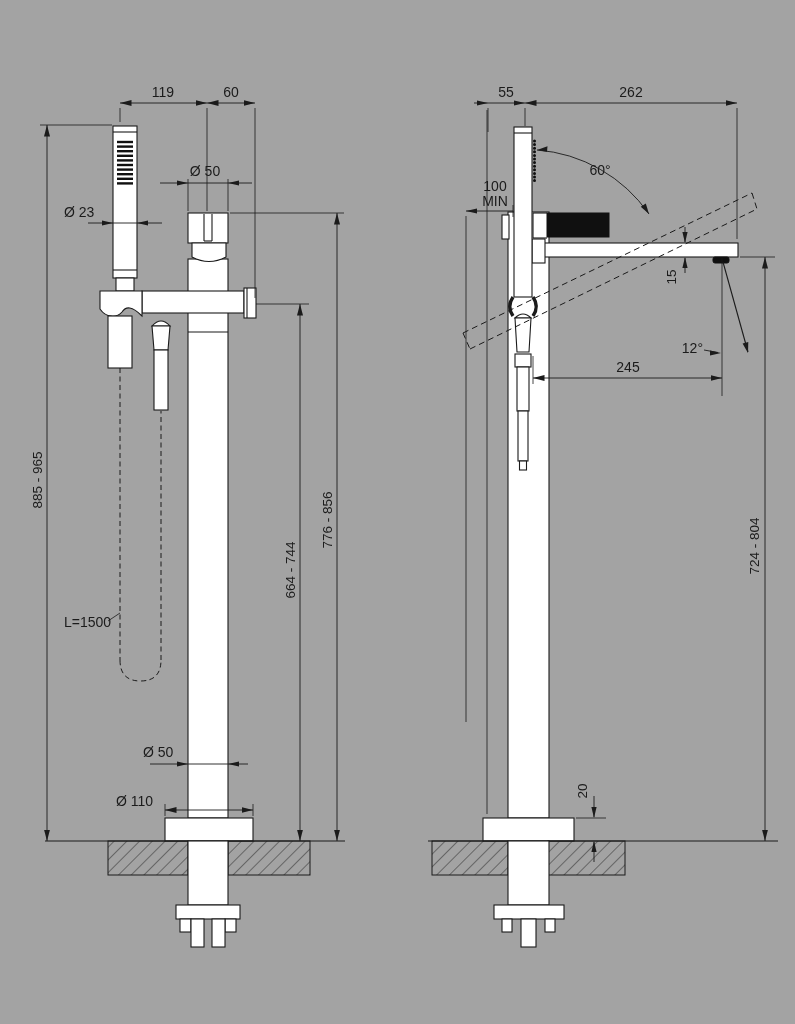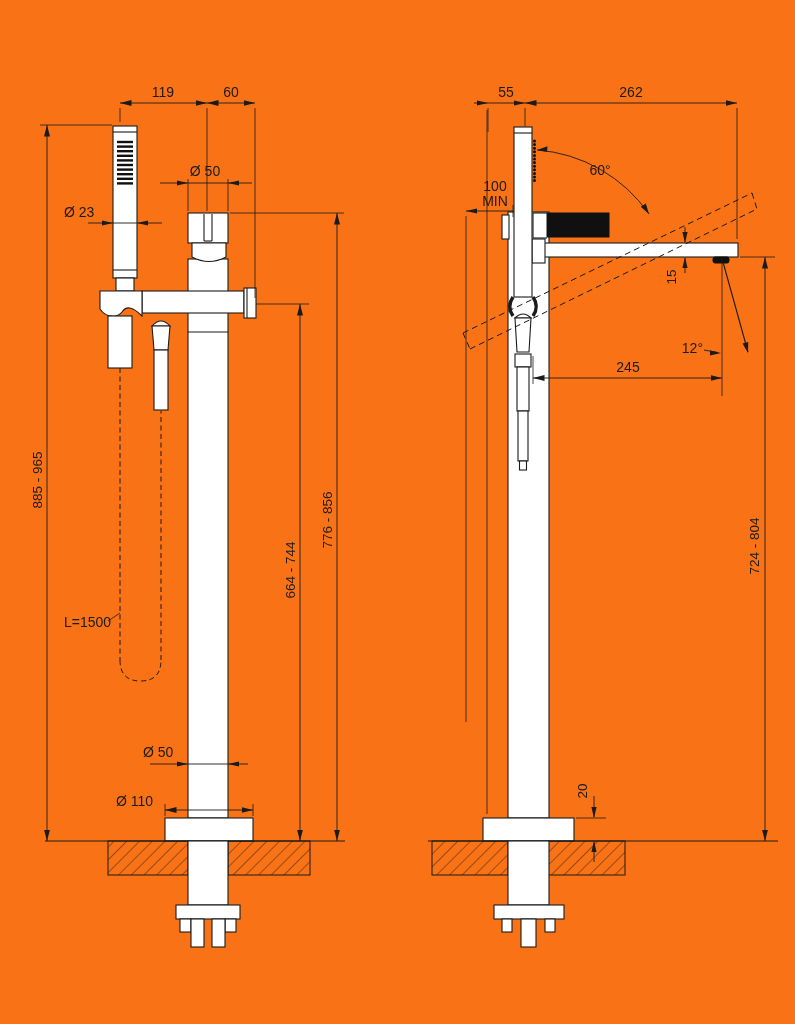--- a/index.html
+++ b/index.html
@@ -1,16 +1,16 @@
 <!DOCTYPE html>
 <html><head>
 <meta charset="utf-8">
 <style>
   html,body{margin:0;padding:0;background:#ffffff;}
-  .sheet{position:relative;width:795px;height:1024px;background:#f97316;overflow:hidden;
+  .sheet{position:relative;width:795px;height:1024px;background:#a3a3a3;overflow:hidden;
          font-family:"Liberation Sans", sans-serif;}
   svg{display:block;}
   .obj{fill:#ffffff;stroke:#1b1b1b;stroke-width:1.1;}
   .objln{fill:none;stroke:#1b1b1b;stroke-width:1.1;}
   .solid{fill:#101010;stroke:#101010;}
   .dim{fill:none;stroke:#1b1b1b;stroke-width:0.9;}
   .ext{fill:none;stroke:#1b1b1b;stroke-width:0.8;}
   .dash{fill:none;stroke:#1b1b1b;stroke-width:1;stroke-dasharray:6 4;}
   .hosedash{fill:none;stroke:#1b1b1b;stroke-width:1;stroke-dasharray:5 3.5;}
   .ah{fill:#1b1b1b;stroke:none;}

